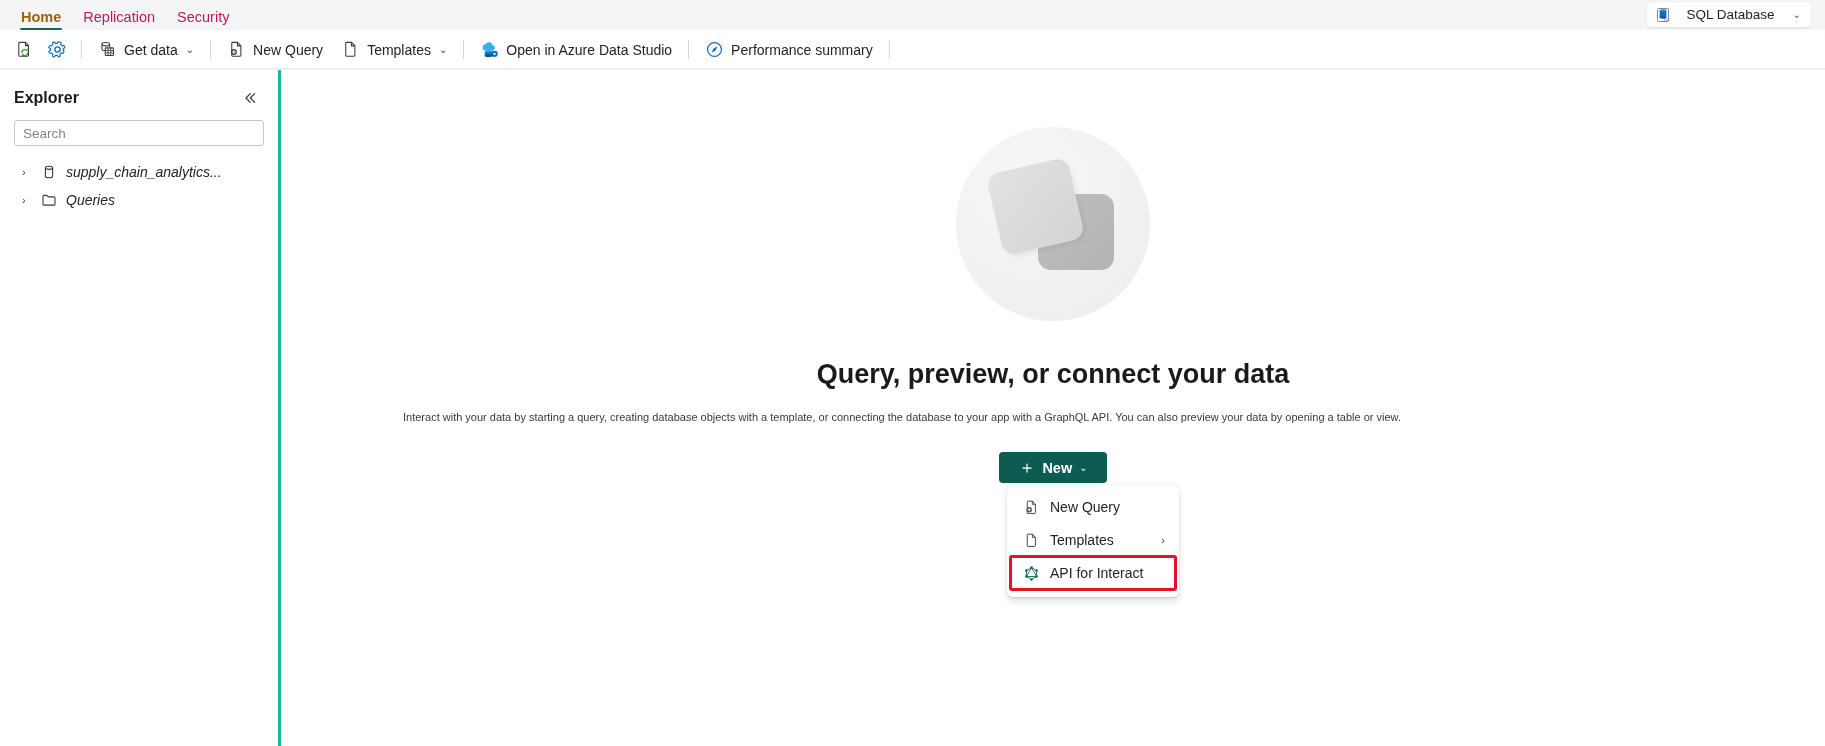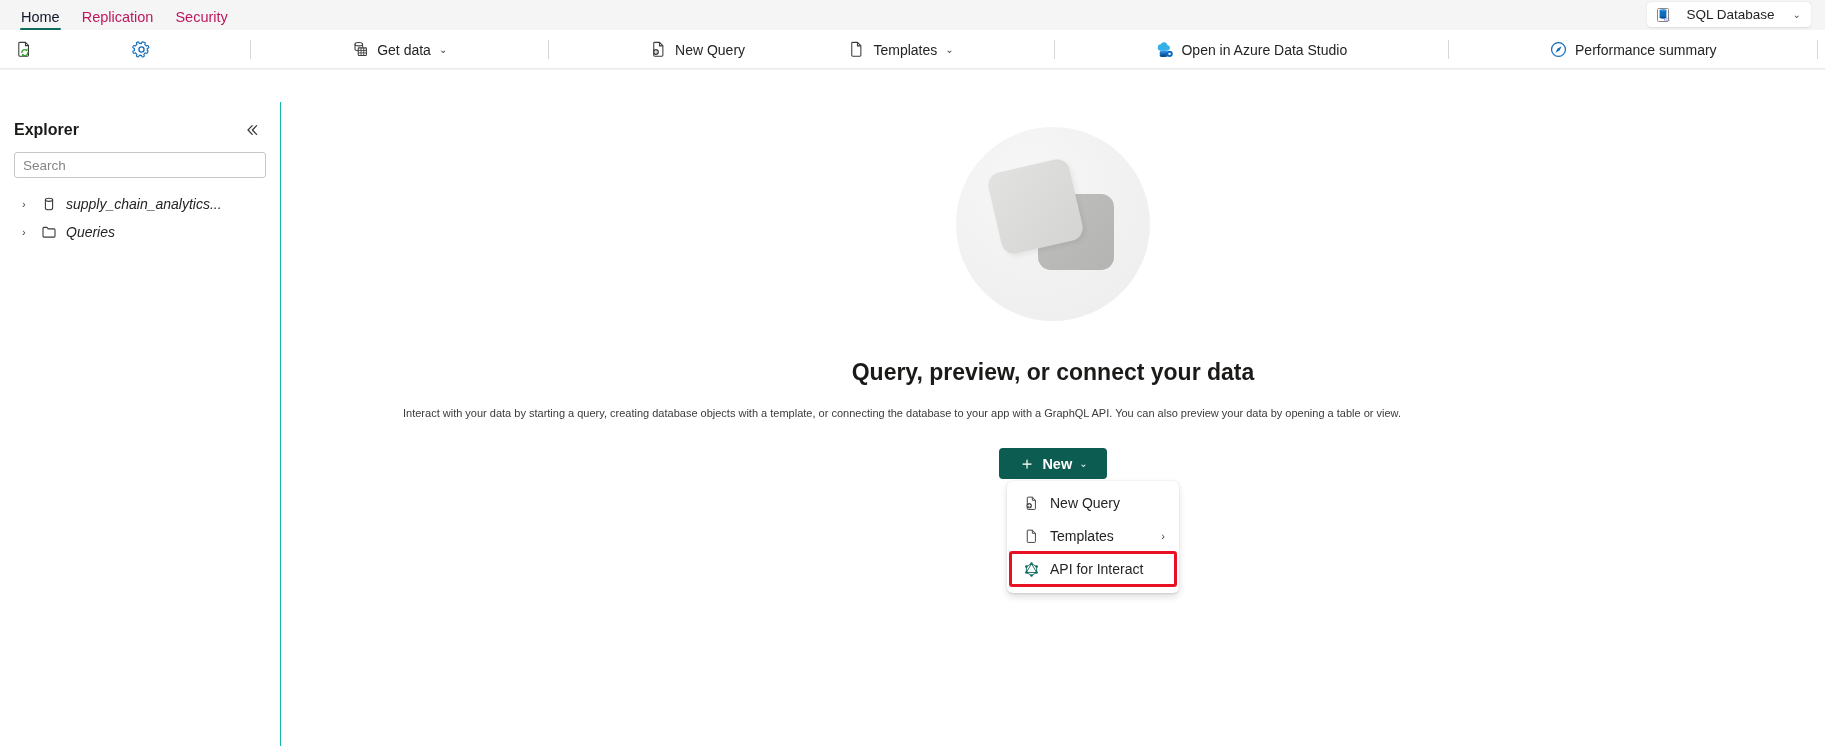--- a/index.html
+++ b/index.html
@@ -23,21 +23,21 @@
   }
   .ribbon-tab {
     font-size: 14.5px;
     color: #be185d;
     padding: 0 11px 6px 11px;
     cursor: pointer;
     position: relative;
     line-height: 1;
     white-space: nowrap;
   }
-  .ribbon-tab.active { color: #0f172a; font-weight: 400; }
+  .ribbon-tab.active { color: #a16207; font-weight: 700; }
   .ribbon-tab.active::after {
     content: "";
     position: absolute;
     left: 10px; right: 10px; bottom: 0px;
     height: 2.5px;
     background: #0f6b5c;
     border-radius: 2px;
   }
   .db-badge {
     position: absolute;
@@ -62,21 +62,20 @@
     position: relative;
     height: 40px;
     background: #ffffff;
     border-top-left-radius: 8px;
     border-top-right-radius: 8px;
     display: flex;
     align-items: center;
     padding-left: 8px;
     border-bottom: 1px solid #f0f0f0;
     box-shadow: 0 -1px 0 #ebebeb inset;
-    justify-content: space-between;
   }
   .cmd {
     display: flex;
     align-items: center;
     gap: 7px;
     height: 30px;
     padding: 0 9px;
     border-radius: 4px;
     font-size: 14px;
     color: #242424;
@@ -94,24 +93,23 @@
   .icon { display: inline-flex; align-items: center; justify-content: center; flex: 0 0 auto; }
 
   
   .body-split { display: flex; height: 676px; }
 
   
   .explorer {
     width: 281px;
     flex: 0 0 281px;
     background: #ffffff;
-    border-right: 1px solid #14b8a6;
+    border-right: 3px solid #14b8a6;
     padding: 0;
     position: relative;
-    margin-top: 32px;
   }
   .explorer-head {
     display: flex;
     align-items: center;
     justify-content: space-between;
     padding: 16px 16px 0 14px;
   }
   .explorer-title { font-size: 16px; font-weight: 700; color: #1b1a19; }
   .collapse-btn {
     width: 24px; height: 24px;
@@ -174,21 +172,21 @@
   .sq-front {
     position: absolute;
     left: 38px; top: 38px;
     width: 83px; height: 83px;
     border-radius: 13px;
     background: linear-gradient(140deg, #e2e2e0 0%, #d4d4d2 100%);
     transform: rotate(-13deg);
     box-shadow: 2px 3px 5px rgba(0,0,0,0.06);
   }
   .empty-title {
-    font-size: 23px;
+    font-size: 27px;
     font-weight: 600;
     color: #1b1a19;
     margin-bottom: 16px;
   }
   .empty-desc {
     width: 1300px;
     max-width: 1300px;
     text-align: left;
     font-size: 11px;
     line-height: 22px;

